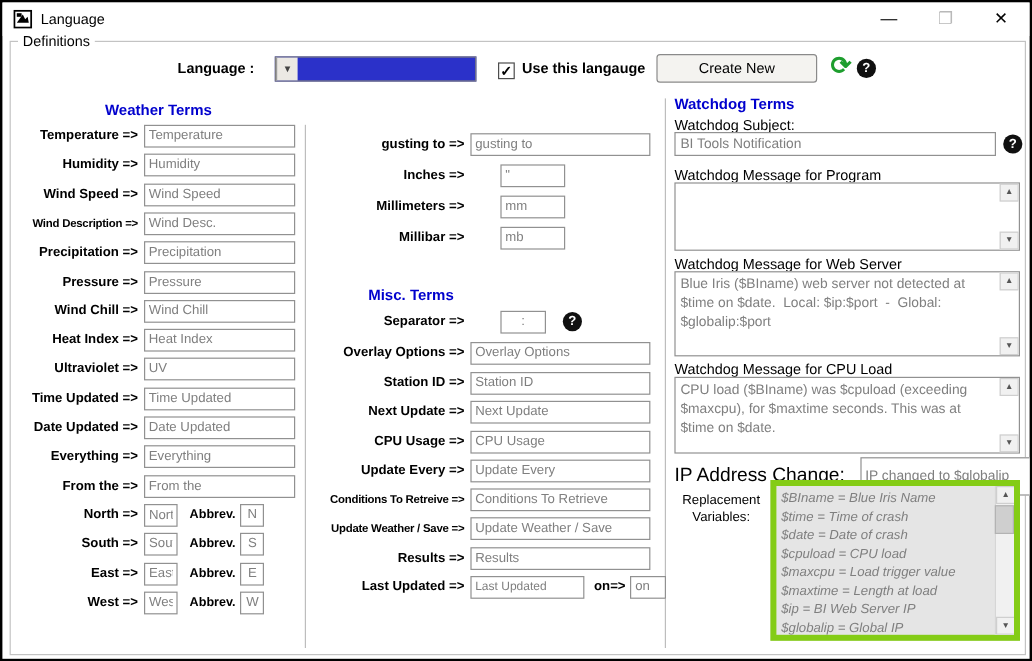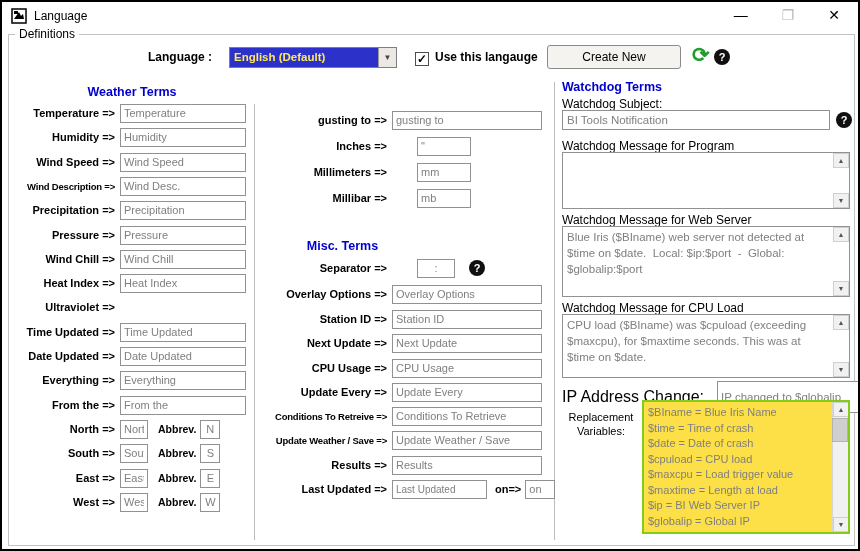--- a/index.html
+++ b/index.html
@@ -56,21 +56,21 @@
   .ml25{margin-left:25px}
 
   
   .col-right { position:absolute; left:560px; top:78px; width:290px; }
   .wd-label { position:absolute; font-size:12px; color:#000; white-space:nowrap; }
   .wd-input { position:absolute; height:20px; border:1px solid #919191; background:#fff; color:#7f7f7f; font-size:11.5px; padding:0 4px; font-family:"Liberation Sans", sans-serif; }
   .mbox { position:absolute; left:0; width:288px; border:1px solid #919191; background:#fff; overflow:hidden; }
   .mtext { color:#7f7f7f; font-size:11.5px; line-height:16px; padding:2px 20px 2px 4px; white-space:pre-wrap; }
   .sb-btn { position:absolute; right:0; width:16px; height:15px; background:#f1f1f1; border:1px solid #cfcfcf; color:#555; font-size:7px; display:flex; align-items:center; justify-content:center; }
   .sb-up { top:0; } .sb-dn { bottom:0; }
-  .listbox { position:absolute; left:80px; top:320px; width:208px; height:134px; border:2px solid #84cc16; background:#fde047; overflow:hidden; }
+  .listbox { position:absolute; left:80px; top:320px; width:208px; height:134px; border:5px solid #84cc16; background:#e5e5e5; overflow:hidden;font-style:italic; }
   .list-items { position:absolute; left:0; top:1px; right:17px; padding:2px 0 0 4px; }
   .list-item { color:#7f7f7f; font-size:11px; line-height:15.5px; white-space:nowrap; }
   .lb-scroll { position:absolute; right:0; top:0; bottom:0; width:16px; background:#f1f1f1; border-left:1px solid #d6d6d6; }
   .lb-thumb { position:absolute; right:0; top:16px; width:16px; height:24px; background:#cfcfcf; border:1px solid #b3b3b3; }
   .repl-label { position:absolute; left:0; top:330px; width:78px; text-align:center; font-size:11px; line-height:14px; color:#000; }
   .ip-row { position:absolute; left:0; top:301px; width:288px; display:flex; align-items:center; }
   .ip-row .wd-label-inline { font-size:16px; white-space:nowrap; }
   .ip-row .tbox { flex:1; margin-left:13px; height:32px; font-size:11.5px; }
 </style>
 </head>
@@ -90,21 +90,20 @@
       <span class="win-btn dim">❐</span>
       <span class="win-btn">✕</span>
     </div>
   </div>
 
   <div class="groupbox"></div>
   <span class="group-label">Definitions</span>
 
   <span class="lang-label">Language :</span>
   <div class="dd">
-    <span class="dd-text">English (Default)</span>
     <span class="dd-btn">▼</span>
   </div>
   <div class="cb">
     <span>✓</span>
   </div>
   <span class="cb-label">Use this langauge</span>
   <div class="btn">
     <span>Create New</span>
   </div>
   <span class="refresh">⟳</span>
@@ -145,20 +144,21 @@
     <div class="row" style="top:146px">
       <span class="flabel">Wind Chill =&gt;</span>
       <input class="tbox w126" value="Wind Chill" style="">
     </div>
     <div class="row" style="top:170px">
       <span class="flabel">Heat Index =&gt;</span>
       <input class="tbox w126" value="Heat Index" style="">
     </div>
     <div class="row" style="top:194px">
       <span class="flabel">Ultraviolet =&gt;</span>
+      <input class="tbox w126" value="UV" style="">
     </div>
     <div class="row" style="top:219px">
       <span class="flabel">Time Updated =&gt;</span>
       <input class="tbox w126" value="Time Updated" style="">
     </div>
     <div class="row" style="top:243px">
       <span class="flabel">Date Updated =&gt;</span>
       <input class="tbox w126" value="Date Updated" style="">
     </div>
     <div class="row" style="top:267px">

